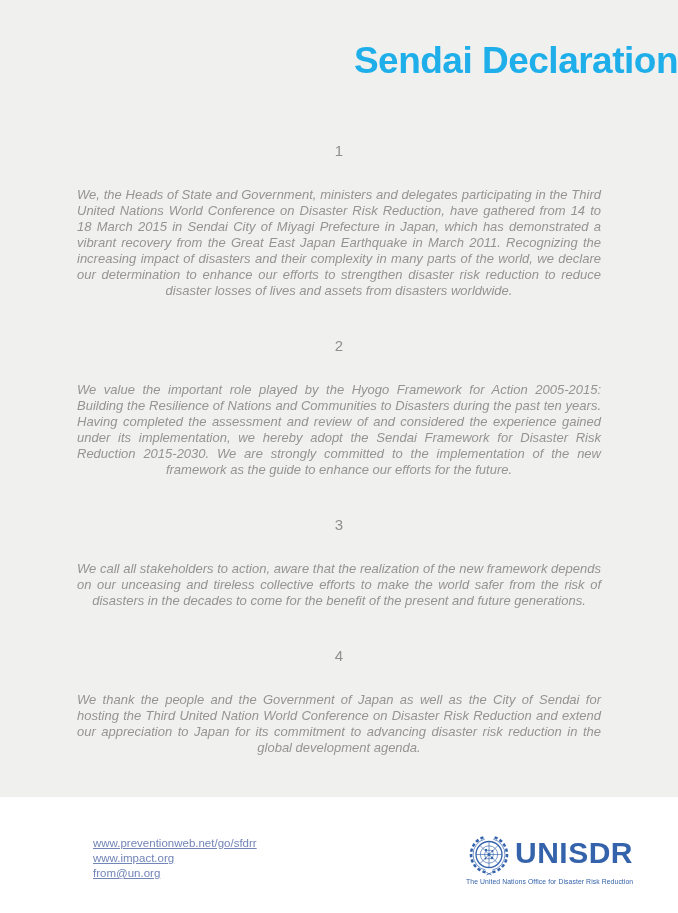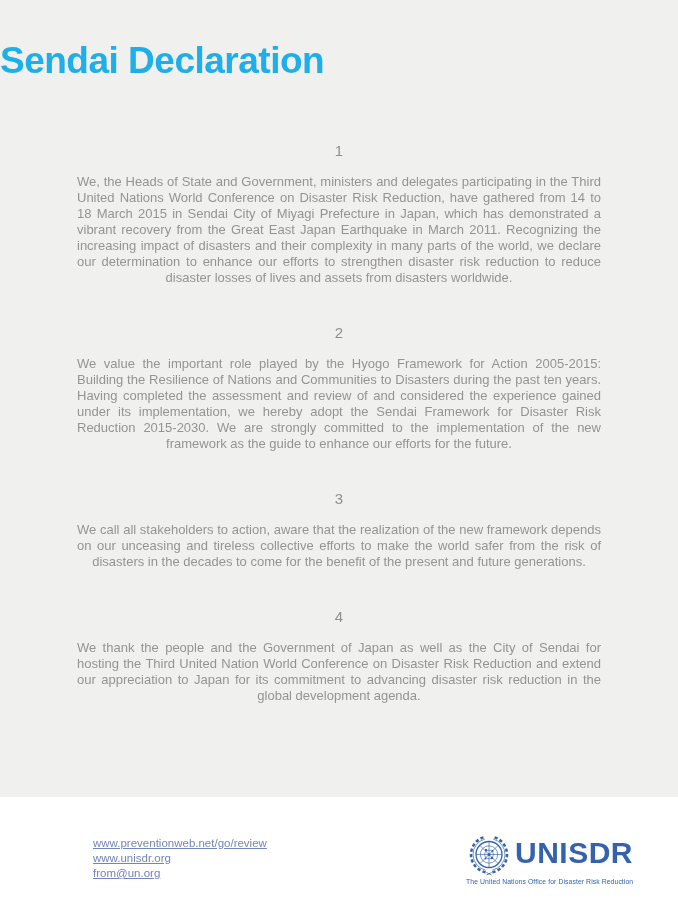--- a/index.html
+++ b/index.html
@@ -16,44 +16,45 @@
     background: #ffffff;
   }
   .grey-area {
     position: absolute;
     left: 0; top: 0;
     width: 678px; height: 797px;
     background: var(--background, #f0f0ee);
   }
   .doc-title {
     padding-top: 40px;
-    text-align: left;
+    text-align: right;
     font-size: 37px;
     font-weight: bold;
     letter-spacing: -0.5px;
     color: var(--title, #1eaee9);
   }
   .content {
     width: 524px;
     margin: 0 auto;
   }
   .sec-num {
     text-align: center;
     font-size: 15px;
     color: var(--section-number, #8f8f8f);
     margin-top: 38px;
   }
   .sec-num.first { margin-top: 60px; }
   .para {
-    margin-top: 15px;
+    margin-top: 28px;
     font-size: 13px;
     line-height: 16px;
     color: var(--body-text, #969492);
     text-align: justify;
     text-align-last: center;
+    font-style: italic;
   }
   .footer-links {
     position: absolute;
     left: 93px;
     bottom: 32px;
   }
   .footer-links a {
     display: block;
     font-size: 11.5px;
     line-height: 15px;
@@ -114,22 +115,22 @@
 
       <section>
         <div class="sec-num">4</div>
         <p class="para">We thank the people and the Government of Japan as well as the City of Sendai for hosting the Third United Nation World Conference on Disaster Risk Reduction and extend our appreciation to Japan for its commitment to advancing disaster risk reduction in the global development agenda.</p>
       </section>
 
     </main>
   </div>
 
   <nav class="footer-links">
-    <a href="#">www.preventionweb.net/go/review</a>
-    <a href="#">www.unisdr.org</a>
+    <a href="#">www.preventionweb.net/go/sfdrr</a>
+    <a href="#">www.impact.org</a>
     <a href="#">from@un.org</a>
   </nav>
 
   <div class="logo">
     <div class="logo-top">
       <span class="emblem">
         <svg width="46" height="44" viewBox="4 2 92 82" xmlns="http://www.w3.org/2000/svg" fill="none" stroke="#3463ab">
 
           <circle cx="50" cy="42" r="26" stroke-width="2.6"></circle>
           <circle cx="50" cy="42" r="17.3" stroke-width="1.3"></circle>

